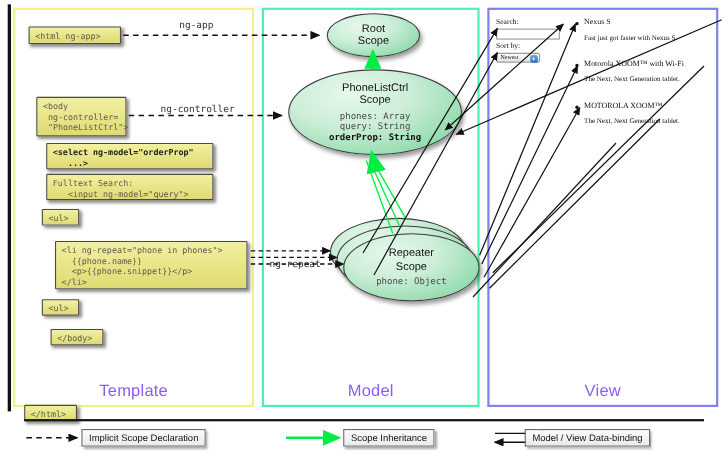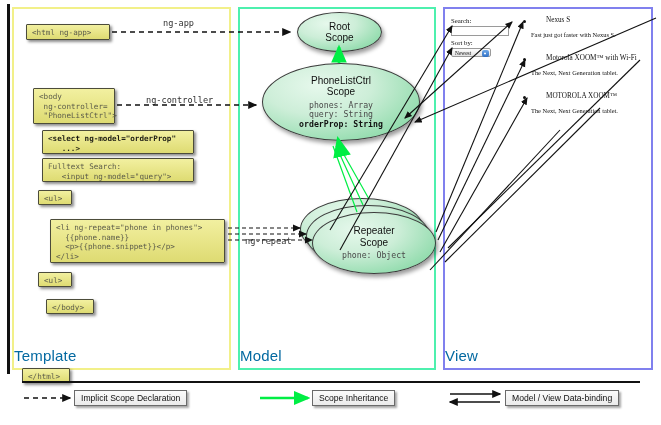--- a/index.html
+++ b/index.html
@@ -12,21 +12,21 @@
   
   .left-rule{position:absolute;left:7px;top:4px;width:3px;height:370px;background:#111;}
 
   
   .column{position:absolute;background:#ffffff;box-sizing:border-box;}
   .col-template{left:12px;  top:7px; width:219px; height:363px; border:2px solid #f2f089;}
   .col-model   {left:238px; top:7px; width:198px; height:363px; border:2px solid #4ef0ae;}
   .col-view    {left:443px; top:7px; width:210px; height:363px; border:2px solid #8080ee;}
   .col-label{
     position:absolute;bottom:4px;left:0;width:100%;
-    text-align:left;font-size:15px;color:#0369a1;letter-spacing:.2px;
+    text-align:center;font-size:15px;color:#8b5cf6;letter-spacing:.2px;
   }
 
   
   .codebox{
     position:absolute;box-sizing:border-box;
     background:linear-gradient(180deg,#f2f0a0 0%,#dedb72 100%);
     border:1px solid #4c4c3a;
     color:#5c5c4a;
     font-family:"DejaVu Sans Mono","Liberation Mono",monospace;
     font-size:7.6px;line-height:9.6px;
@@ -88,21 +88,21 @@
     content:"";position:absolute;left:2px;top:2.2px;
     border-left:1.5px solid transparent;border-right:1.5px solid transparent;
     border-bottom:2px solid #fff;
   }
   .v-select .knob:before{
     content:"";position:absolute;left:2px;bottom:2.2px;
     border-left:1.5px solid transparent;border-right:1.5px solid transparent;
     border-top:2px solid #fff;
   }
   .v-item-title{
-    position:absolute;font-family:"Liberation Serif",serif;font-size:7.2px;color:#111;white-space:nowrap;margin-left:15px;
+    position:absolute;font-family:"Liberation Serif",serif;font-size:7.2px;color:#111;white-space:nowrap;
   }
   .v-item-snip{
     position:absolute;font-family:"Liberation Serif",serif;font-size:6.4px;color:#111;white-space:nowrap;
   }
   .v-bullet{position:absolute;width:3px;height:3px;border-radius:50%;background:#111;}
 
   
   #wires{position:absolute;left:0;top:0;width:661px;height:425px;pointer-events:none;}
 
   
@@ -246,15 +246,15 @@
     <line x1="24" y1="398" x2="70" y2="398" stroke="#111" stroke-width="1.3" stroke-dasharray="5,4" marker-end="url(#ah)"></line>
     <line x1="260" y1="398" x2="308" y2="398" stroke="#00ee44" stroke-width="2.4" marker-end="url(#ag)"></line>
     <line x1="450" y1="394" x2="500" y2="394" stroke="#111" stroke-width="1.3" marker-end="url(#ah)"></line>
     <line x1="500" y1="402" x2="450" y2="402" stroke="#111" stroke-width="1.3" marker-end="url(#ah)"></line>
   </svg>
 
   <div class="legend-rule"></div>
 
   <div class="legend-box" style="left:312px;top:390px;">Scope Inheritance</div>
   <div class="legend-box" style="left:74px;top:390px;">Implicit Scope Declaration</div>
-  <div class="legend-box" style="left:505px;top:390px;">Model / View Data-binding</div>
+  <div class="legend-box" style="left:477px;top:390px;">Model / View Data-binding</div>
 
 </div>
 
 </body></html>

